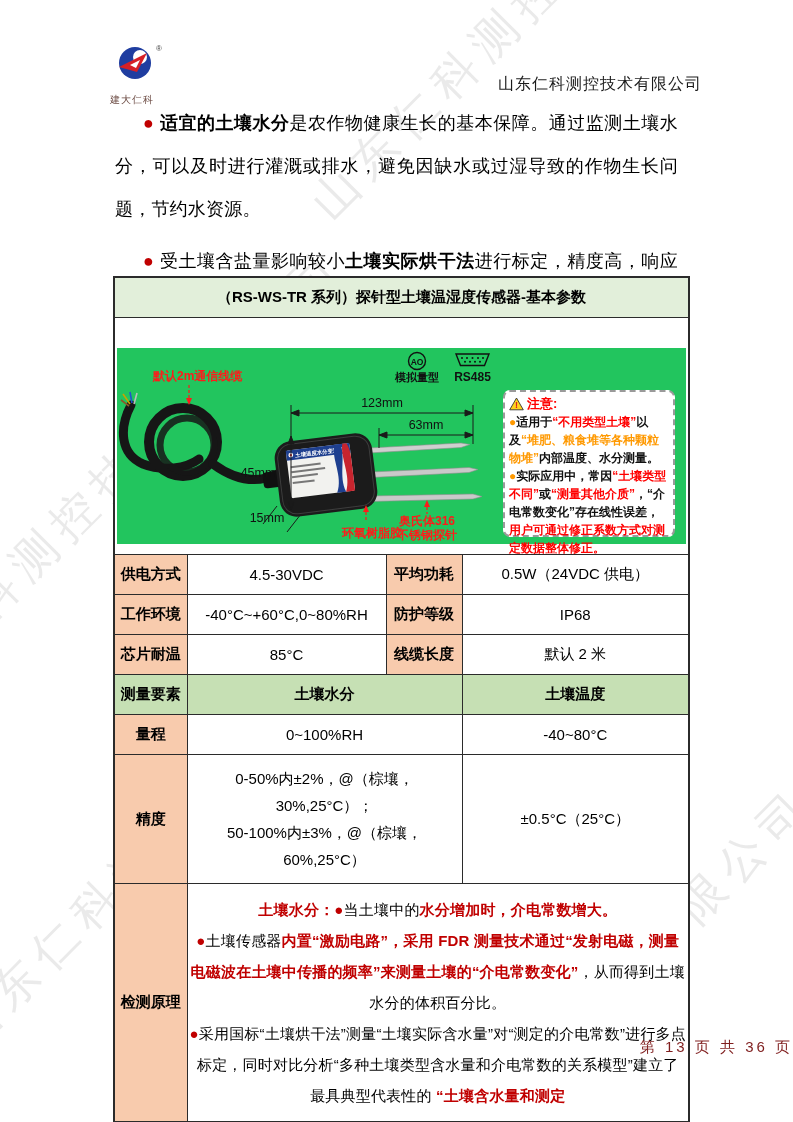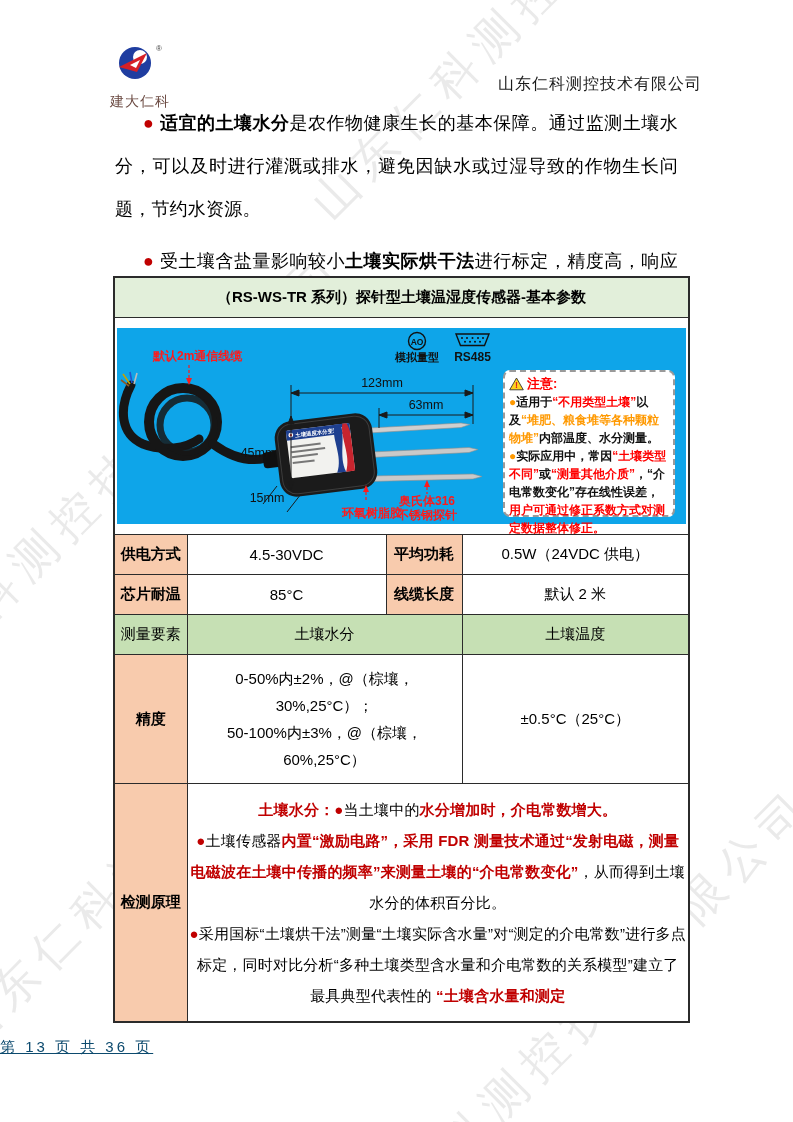--- a/index.html
+++ b/index.html
@@ -13,56 +13,56 @@
     font-family:"Liberation Sans","DejaVu Sans",sans-serif;color:#000;
   }
   
   .wm{
     position:absolute;white-space:nowrap;font-size:46px;letter-spacing:10px;
     color:rgba(90,90,90,0.13);transform:rotate(-45deg);transform-origin:left center;
     pointer-events:none;z-index:0;
   }
   
   .logo{position:absolute;left:110px;top:42px;width:70px;text-align:left;z-index:2;}
-  .logo-text{font-size:14px;letter-spacing:1px;color:#6b4a42;margin-top:1px;}
+  .logo-text{font-size:10px;letter-spacing:1px;color:#6b4a42;margin-top:1px;}
   .company{position:absolute;left:200px;right:91px;top:74px;text-align:right;
     font-size:16px;color:#1a1a1a;letter-spacing:1px;z-index:2;}
   
   .intro{position:absolute;left:115px;top:102px;width:563px;z-index:2;
     font-size:18px;line-height:43px;text-align:justify;letter-spacing:0.2px;}
   .intro p{text-indent:28px;}
   .intro p + p{margin-top:9px;}
   .c-red{color:var(--red);} .c-dred{color:var(--dred);} .c-orange{color:var(--orange);}
   .seg-b{font-weight:bold;}
   
   table.spec{position:absolute;left:113px;top:276px;width:575px;z-index:2;
     border-collapse:collapse;table-layout:fixed;background:#fff;
     border:2px solid var(--line);}
   table.spec td{border:1px solid var(--line);font-size:15px;text-align:center;
     vertical-align:middle;padding:10px 2px;}
   td.title-cell{background:var(--titlegreen);font-weight:bold;font-size:16px;height:24px;}
   td.lab{background:var(--salmon);font-weight:bold;}
-  td.grn{background:var(--green);font-weight:normal;margin-left:24px;}
+  td.grn{background:var(--green);font-weight:bold;margin-left:24px;}
   td.img-cell{padding:0;height:196px;}
-  .img-wrap{position:relative;width:100%;height:196px;background:#0ea5e9;}
+  .img-wrap{position:relative;width:100%;height:196px;background:#22c55e;margin-top:20px;}
   .img-wrap svg.diagram{position:absolute;left:0;top:0;}
   
   .notice{position:absolute;left:386px;top:42px;width:172px;height:147px;
     border:2px dashed #9a9a9a;border-radius:7px;background:#fff;
     padding:2px 4px;font-size:12px;font-weight:bold;line-height:18px;text-align:left;}
   .notice-title{display:flex;align-items:center;gap:3px;font-size:13px;color:var(--red);height:19px;}
   .notice-body{color:#111;}
   
   td.acc{white-space:pre-line;font-size:14px;text-align:left;padding:2px 0 2px 4px;line-height:27px;}
   
   td.principle{font-size:16.5px;line-height:31px;text-align:justify;
     padding:5px 10px 7px 12px;letter-spacing:0.2px;margin-left:28px;}
   
-  .footer{position:absolute;left:0;width:100%;top:1038px;text-align:left;
-    font-size:15px;letter-spacing:3px;color:#0c4a6e;z-index:2;text-decoration:underline;}
+  .footer{position:absolute;left:0;width:100%;top:1038px;text-align:right;
+    font-size:15px;letter-spacing:3px;color:#7f1d1d;z-index:2;}
 </style>
 </head>
 <body>
 
 <span class="wm" style="left:320px;top:180px">山东仁科测控技术有限公司</span>
 <span class="wm" style="left:-140px;top:700px">山东仁科测控技术有限公司</span>
 <span class="wm" style="left:-40px;top:1010px">山东仁科测控技术有限公司</span>
 <span class="wm" style="left:330px;top:1240px">山东仁科测控技术有限公司</span>
 
 <div class="logo">
@@ -207,30 +207,41 @@
   </td>
       </tr>
 
   <tr style="height:30px">
     <td class="lab">供电方式</td>
     <td>4.5-30VDC</td>
     <td class="lab">平均功耗</td>
     <td>0.5W（24VDC 供电）</td>
   </tr>
   <tr style="height:30px">
+    <td class="lab">工作环境</td>
+    <td>-40°C~+60°C,0~80%RH</td>
+    <td class="lab">防护等级</td>
+    <td>IP68</td>
+  </tr>
+  <tr style="height:30px">
     <td class="lab">芯片耐温</td>
     <td>85°C</td>
     <td class="lab">线缆长度</td>
     <td>默认 2 米</td>
   </tr>
 
   <tr style="height:30px">
     <td class="grn">测量要素</td>
     <td class="grn" colspan="2">土壤水分</td>
     <td class="grn">土壤温度</td>
+  </tr>
+  <tr style="height:30px">
+    <td class="lab">量程</td>
+    <td colspan="2">0~100%RH</td>
+    <td>-40~80°C</td>
   </tr>
   <tr style="height:62px">
     <td class="lab">精度</td>
     <td colspan="2" class="acc">0-50%内±2%，@（棕壤，30%,25°C）；
 50-100%内±3%，@（棕壤，60%,25°C）</td>
     <td>±0.5°C（25°C）</td>
   </tr>
 
   <tr>
     <td class="lab">检测原理</td>

